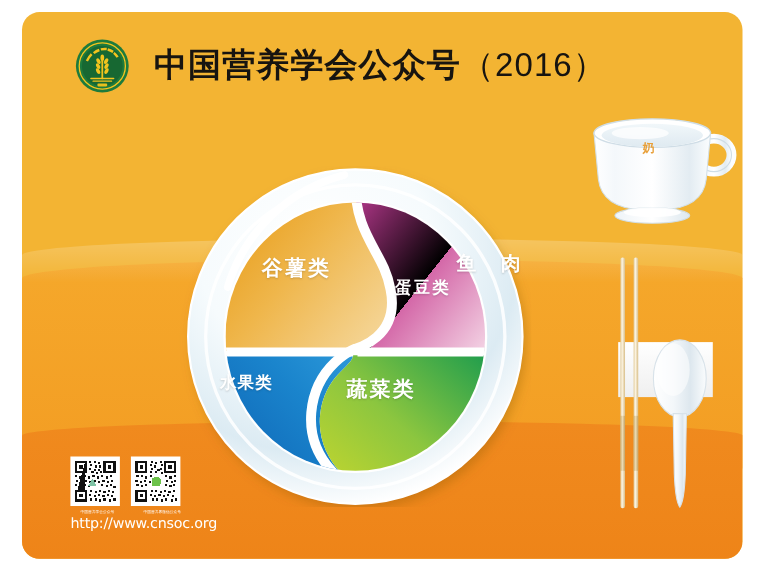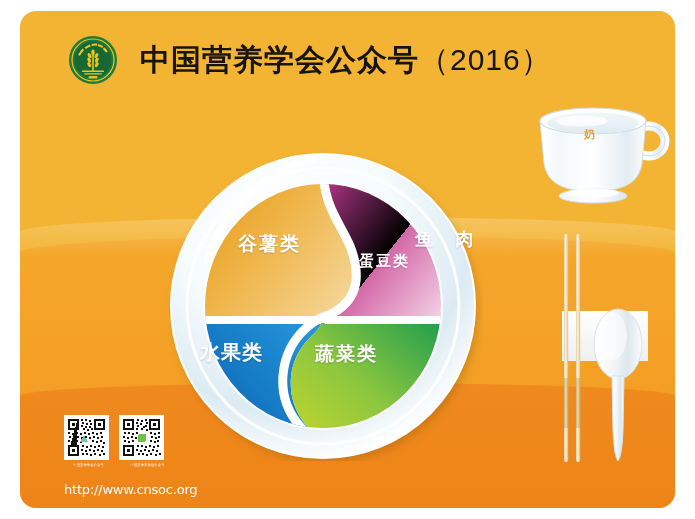--- a/index.html
+++ b/index.html
@@ -53,21 +53,21 @@
   .seg-label{
     position:absolute;color:#ffffff;font-weight:bold;
     font-family:"DejaVu Sans","Liberation Sans",sans-serif;
     text-shadow:0 1px 2px rgba(0,0,0,.18);
     pointer-events:none;white-space:nowrap;
   }
   .lbl-grain{left:75px;top:80px;font-size:19px;letter-spacing:2px;}
   .lbl-prot1{left:212px;top:76px;font-size:18px;letter-spacing:8px;margin-left:40px;}
   .lbl-prot2{left:196px;top:101px;font-size:15px;letter-spacing:2px;}
   .lbl-veg{left:152px;top:190px;font-size:19px;letter-spacing:2px;text-align:right;}
-  .lbl-fruit{left:37px;top:188px;font-size:20px;letter-spacing:1px;}
+  .lbl-fruit{left:37px;top:188px;font-size:15px;letter-spacing:1px;}
 
   
   .cup{position:absolute;left:496px;top:86px;width:175px;height:110px;}
   .cup-word{
     position:absolute;left:68px;top:30px;font-size:11px;color:#E8A03A;
     font-family:"DejaVu Sans","Liberation Sans",sans-serif;font-weight:bold;
   }
 
   
   .cutlery{position:absolute;left:524px;top:215px;width:140px;height:245px;}
@@ -77,21 +77,21 @@
   .qr-row{display:flex;gap:10px;}
   .qr{width:45px;height:45px;background:#fff;padding:2px;box-sizing:border-box;}
   .qr svg{display:block;}
   .qr-caps{display:flex;gap:10px;margin-top:3px;}
   .qr-cap{
     width:49px;font-size:3.4px;color:#fff;text-align:center;
     font-family:"DejaVu Sans","Liberation Sans",sans-serif;
     transform:scale(1);line-height:5px;letter-spacing:0;
   }
   .url{
-    margin-top:14px;font-size:13px;color:#ffffff;
+    margin-top:1px;font-size:13px;color:#ffffff;
     font-family:"DejaVu Sans","Liberation Sans",sans-serif;
     letter-spacing:-.2px;
   }
 </style>
 </head>
 <body>
 
 <div id="poster">
   <div class="card">
 

